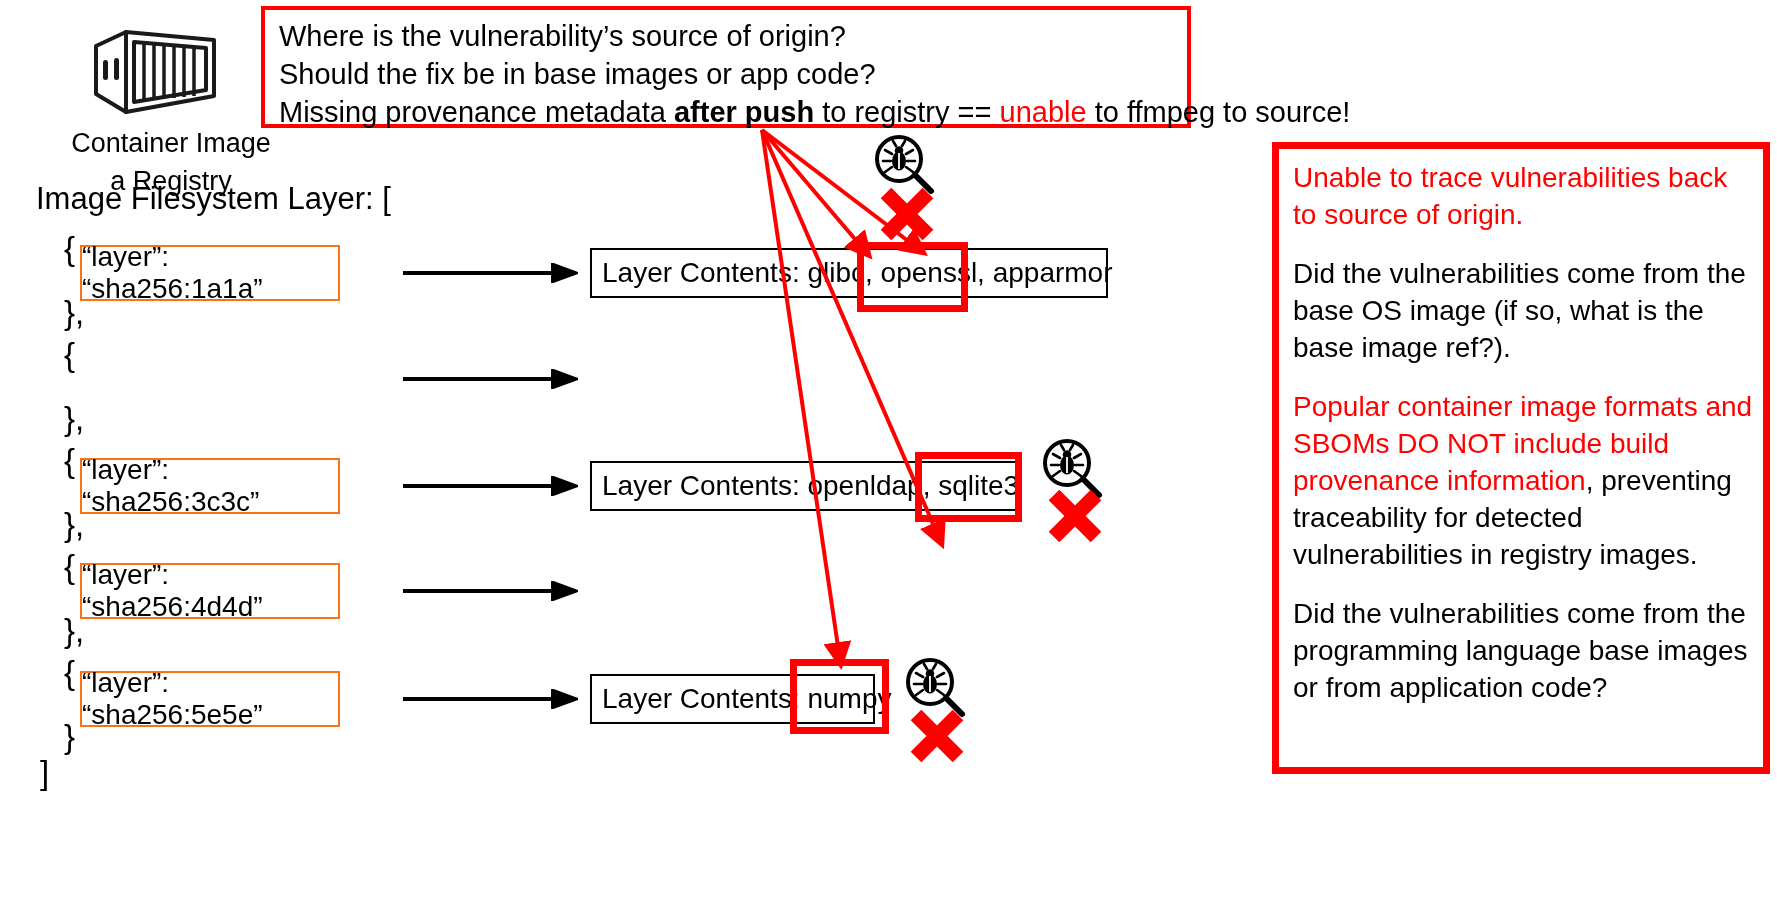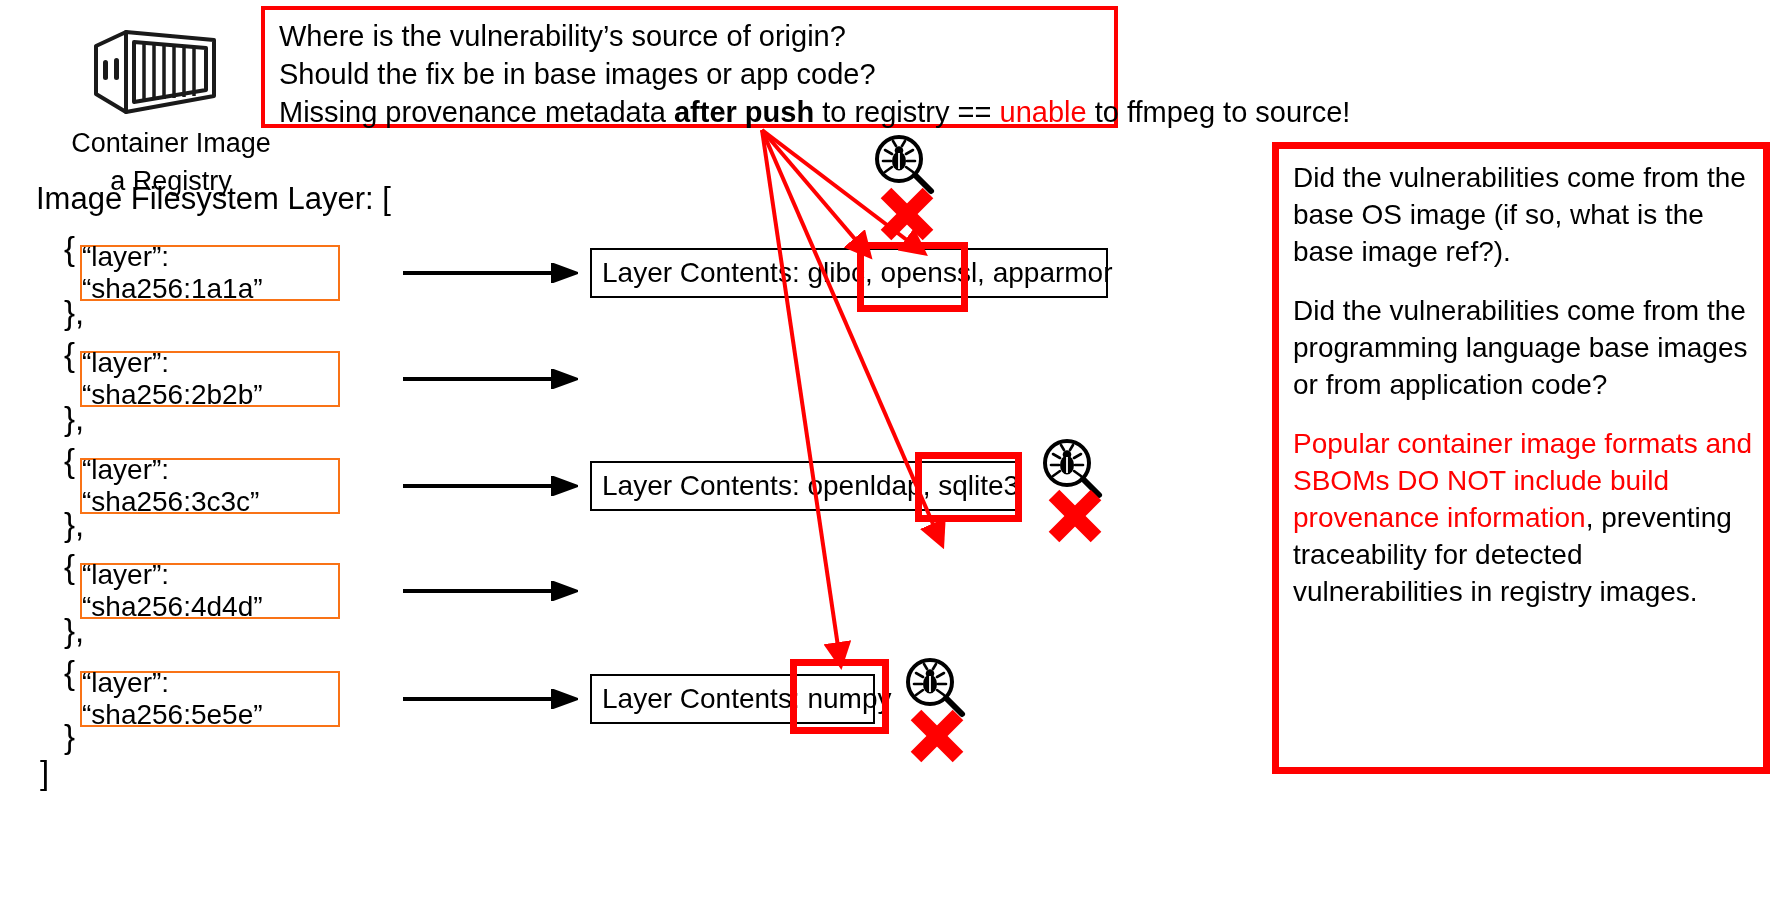--- a/index.html
+++ b/index.html
@@ -37,21 +37,21 @@
     line-height: 38px;
     color: #000;
     white-space: pre-line;
   }
 
   
   .top-callout {
     position: absolute;
     left: 261px;
     top: 6px;
-    width: 857px;
+    width: 930px;
     height: 122px;
     border: 4px solid #FF0000;
     box-sizing: border-box;
     background: #fff;
     padding: 7px 0 0 14px;
   }
   .top-callout p {
     margin: 0;
     font-size: 29px;
     line-height: 38px;
@@ -204,21 +204,20 @@
   <div class="brace" style="top:402px">},</div>
   <div class="brace" style="top:444px">{</div>
   <div class="brace" style="top:508px">},</div>
   <div class="brace" style="top:550px">{</div>
   <div class="brace" style="top:614px">},</div>
   <div class="brace" style="top:656px">{</div>
   <div class="brace" style="top:720px">}</div>
   <div class="final-bracket">]</div>
 
   <div class="layer-box" style="top:245px">“layer”: “sha256:1a1a”</div>
-  <div class="layer-box" style="top:351px">“layer”: “sha256:2b2b”</div>
   <div class="layer-box" style="top:458px">“layer”: “sha256:3c3c”</div>
   <div class="layer-box" style="top:563px">“layer”: “sha256:4d4d”</div>
   <div class="layer-box" style="top:671px">“layer”: “sha256:5e5e”</div>
 
   <div class="arrow" style="top:263px">
     <svg viewBox="0 0 175 20" width="175" height="20">
         <g stroke="#000" stroke-width="4" fill="#000">
           <line x1="0" y1="10" x2="152" y2="10"></line>
           <polygon points="150,2 172,10 150,18"></polygon>
         </g>
@@ -368,18 +367,19 @@
     </defs>
     <g stroke="#FF0000" stroke-width="4" fill="none">
       <line x1="762" y1="130" x2="866" y2="252" marker-end="url(#ah)"></line>
       <line x1="762" y1="130" x2="940" y2="540" marker-end="url(#ah)"></line>
       <line x1="762" y1="130" x2="920" y2="250" marker-end="url(#ah)"></line>
       <line x1="762" y1="130" x2="840" y2="660" marker-end="url(#ah)"></line>
     </g>
   </svg>
 
   <div class="right-panel">
+    <p class="red">Unable to trace vulnerabilities back to source of origin.</p>
     <p>Did the vulnerabilities come from the base OS image (if so, what is the base image ref?).</p>
+    <p><span class="red">Popular container image formats and SBOMs DO NOT include build provenance information</span><span>, preventing traceability for detected vulnerabilities in registry images.</span></p>
     <p>Did the vulnerabilities come from the programming language base images or from application code?</p>
-    <p><span class="red">Popular container image formats and SBOMs DO NOT include build provenance information</span><span>, preventing traceability for detected vulnerabilities in registry images.</span></p>
   </div>
 
 </div>
 
 </body></html>

